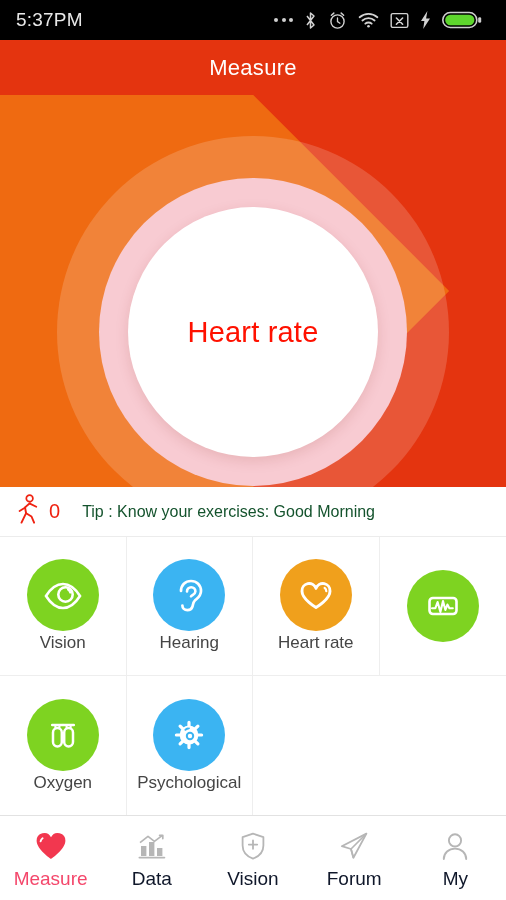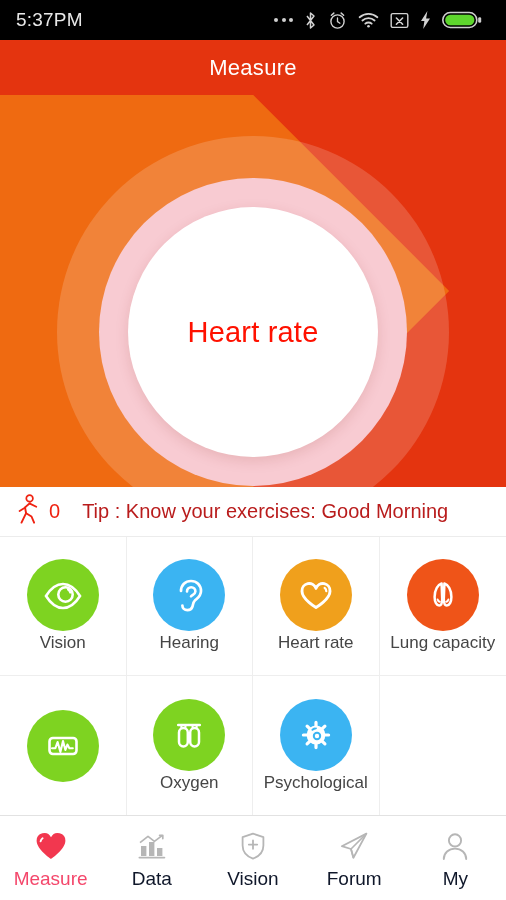--- a/index.html
+++ b/index.html
@@ -62,21 +62,21 @@
   }
   .circle-white .hr-label { color:#ff1100; font-size:29px; letter-spacing:.2px; }
 
   
   .tipbar {
     position:absolute; top:487px; left:0; width:506px; height:50px;
     background:#fff; display:flex; align-items:center; padding-left:16px;
     border-bottom:1px solid #ececec;
   }
   .tipbar .steps { color:#ef2211; font-size:20px; margin-left:8px; }
-  .tipbar .tiptext { color:#b91c1c; font-size:20px; margin-left:22px; white-space:nowrap; }
+  .tipbar .tiptext { color:#14532d; font-size:16px; margin-left:22px; white-space:nowrap; }
 
   
   .grid {
     position:absolute; top:537px; left:0; width:506px; height:278px;
     background:#fff; display:grid;
     grid-template-columns:repeat(4,1fr); grid-template-rows:repeat(2,1fr);
   }
   .cell {
     display:flex; flex-direction:column; align-items:center; justify-content:center;
     border-right:1px solid #eeeeee; border-bottom:1px solid #eeeeee;
@@ -216,30 +216,20 @@
     <div class="cell">
       <span class="badge" style="background:#f0a01c">
         <svg width="44" height="44" viewBox="0 0 44 44">
           <path d="M22 34.5S8 26.2 8 18.2A7.2 7.2 0 0 1 22 15.4 7.2 7.2 0 0 1 36 18.2c0 8-14 16.3-14 16.3z" fill="none" stroke="#fff" stroke-width="2.9" stroke-linejoin="round"></path>
           <path d="M30.6 14.8a4.4 4.4 0 0 1 1.7 3.4" fill="none" stroke="#fff" stroke-width="2.2" stroke-linecap="round"></path>
         </svg>
       </span>
       <span class="lbl">Heart rate</span>
     </div>
 
-    <div class="cell">
-      <span class="badge" style="background:#ef5418">
-        <svg width="44" height="44" viewBox="0 0 44 44">
-          <path d="M20.6 10.5c-3.6 1-7 6-7 13.4 0 5 2 8.6 4.6 8.6 2.2 0 3-2.4 3-6.6z" fill="none" stroke="#fff" stroke-width="2.5" stroke-linejoin="round"></path>
-          <path d="M23.4 10.5c3.6 1 7 6 7 13.4 0 5-2 8.6-4.6 8.6-2.2 0-3-2.4-3-6.6z" fill="none" stroke="#fff" stroke-width="2.5" stroke-linejoin="round"></path>
-          <path d="M16.6 26.4a3 3 0 0 0 2.2 2.4M27.4 26.4a3 3 0 0 1-2.2 2.4" fill="none" stroke="#fff" stroke-width="2" stroke-linecap="round"></path>
-        </svg>
-      </span>
-      <span class="lbl">Lung capacity</span>
-    </div>
 
     <div class="cell">
       <span class="badge" style="background:#7ed321">
         <svg width="44" height="44" viewBox="0 0 44 44">
           <rect x="8.5" y="14" width="27" height="16" rx="3.4" fill="none" stroke="#fff" stroke-width="2.6"></rect>
           <path d="M11 24.2h3.4l2.2-6.2 2.8 10 2.6-11 2.4 9 2-5.4 2 3.6h3.4" fill="none" stroke="#fff" stroke-width="2.1" stroke-linecap="round" stroke-linejoin="round"></path>
         </svg>
       </span>
     </div>
 

